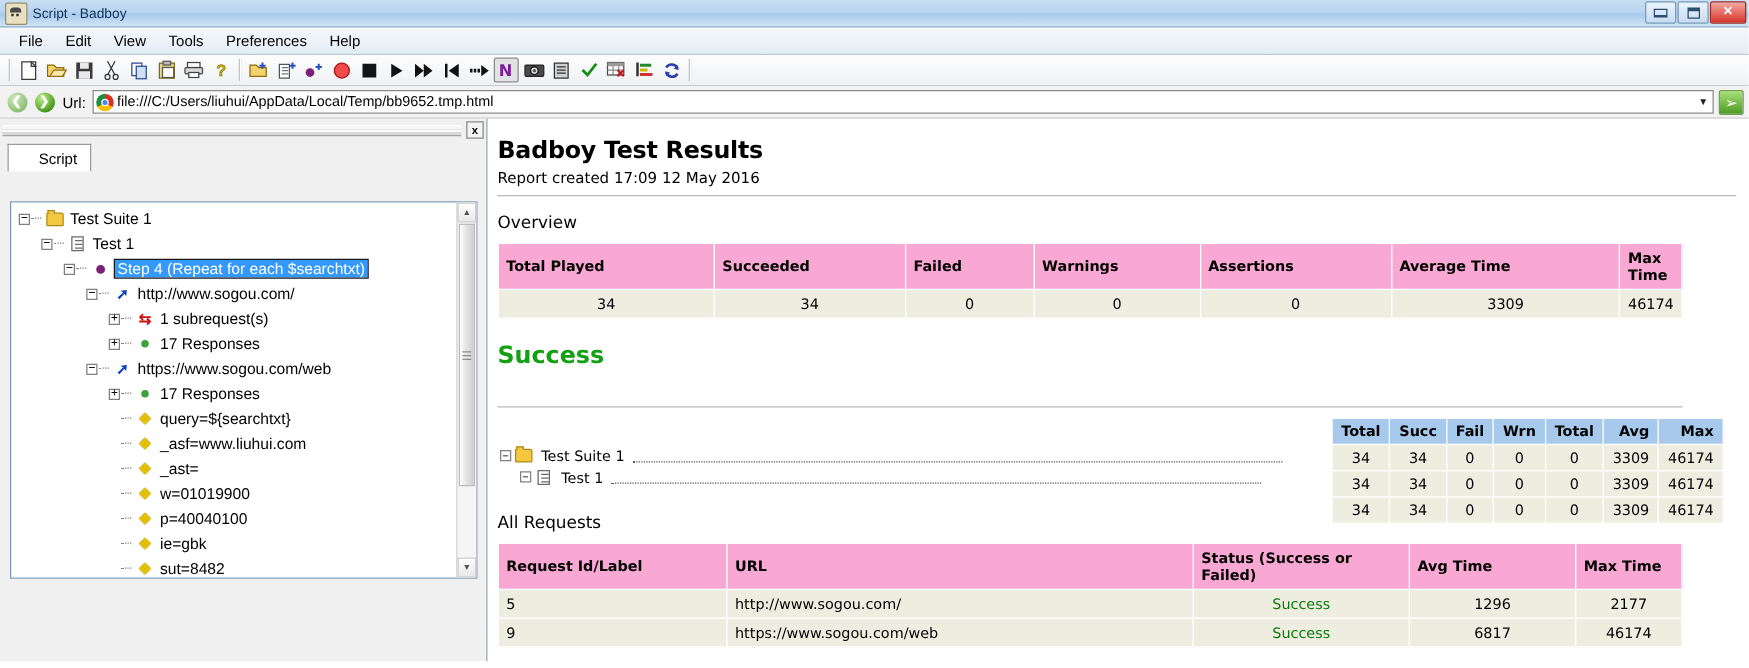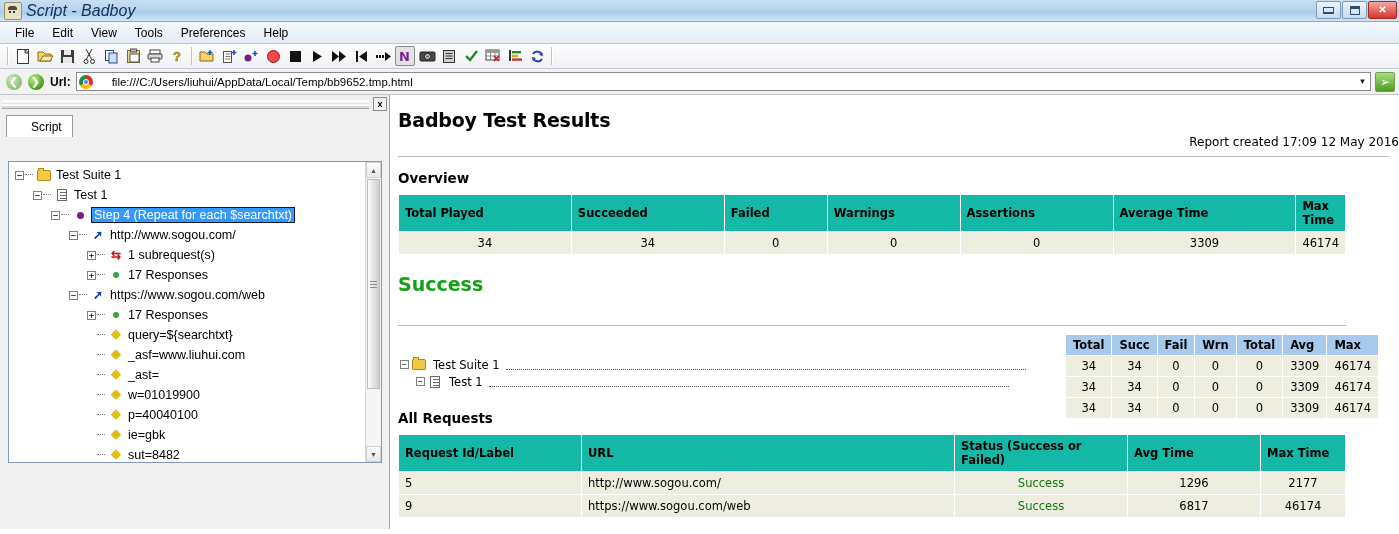--- a/index.html
+++ b/index.html
@@ -21,21 +21,21 @@
     background:#e8e0c0;border:1px solid #9a8f6a;position:relative;flex:0 0 auto;
   }
   #titlebar .app-icon:before{
     content:"";position:absolute;left:3px;top:3px;width:9px;height:4px;
     background:#4a4a4a;border-radius:3px 3px 0 0;
   }
   #titlebar .app-icon:after{
     content:"";position:absolute;left:4px;top:8px;width:2px;height:2px;
     background:#333;box-shadow:4px 0 0 #333;
   }
-  #titlebar .title-text{font-size:16px;color:#10305a;font-style:italic;}
+  #titlebar .title-text{font-size:11px;color:#10305a;}
   .win-btns{position:absolute;right:2px;top:1px;display:flex;gap:1px;}
   .win-btn{
     width:25px;height:18px;border:1px solid #7e9db8;border-radius:2px;
     background:linear-gradient(to bottom,#eaf3fb,#c6dcf0);
     display:flex;align-items:center;justify-content:center;box-sizing:border-box;
   }
   .win-btn.close{background:linear-gradient(to bottom,#f2a9a0,#d9332a);border-color:#9e2b23;width:29px;}
   .win-btn .gl{display:block;color:#15314f;font-size:10px;line-height:10px;}
   .win-btn.close .gl{color:#fff;font-weight:bold;}
   .mini-box{width:11px;height:7px;border:1px solid #2b4d70;border-bottom-width:2px;box-sizing:border-box;}
@@ -77,24 +77,24 @@
     border-bottom:1px solid #c6c6c6;padding:0 4px;box-sizing:border-box;
   }
   .navbtn{width:19px;height:19px;margin-right:3px;display:flex;align-items:center;justify-content:center;}
   .circ{
     width:16px;height:16px;border-radius:50%;
     background:radial-gradient(circle at 35% 30%,#bdf08a,#4a9a1f 70%,#2e6d12);
     display:flex;align-items:center;justify-content:center;
     color:#fff;font-size:10px;line-height:10px;font-weight:bold;
   }
   .circ.dim{background:radial-gradient(circle at 35% 30%,#cfe8b8,#8fbf7a 70%,#6d9a5c);}
-  #urlbar .url-label{font-size:12px;margin:0 5px 0 2px;font-weight:bold;}
+  #urlbar .url-label{font-size:12px;margin:0 5px 0 2px;}
   #urlcombo{
     flex:1;height:19px;background:#fff;border:1px solid #8a8a8a;
-    display:flex;align-items:center;box-sizing:border-box;position:relative;gap:16px;
+    display:flex;align-items:center;box-sizing:border-box;position:relative;
   }
   .chrome-ico{
     width:14px;height:14px;border-radius:50%;margin:0 3px 0 2px;flex:0 0 auto;
     background:conic-gradient(#d93025 0deg 120deg,#fbbc04 120deg 240deg,#1e8e3e 240deg 360deg);
     position:relative;
   }
   .chrome-ico:after{
     content:"";position:absolute;left:4px;top:4px;width:6px;height:6px;border-radius:50%;
     background:#4285f4;border:1px solid #fff;box-sizing:border-box;
   }
@@ -172,39 +172,39 @@
     border:1px solid #bdbdbd;position:absolute;left:1px;box-sizing:border-box;
     display:flex;align-items:center;justify-content:center;
   }
   .sthumb .grp{width:7px;height:5px;border-top:1px solid #8d8d8d;border-bottom:1px solid #8d8d8d;
                position:relative;}
   .sthumb .grp:after{content:"";position:absolute;left:0;top:2px;width:7px;border-top:1px solid #8d8d8d;}
 
   
   #report{padding:14px 0 0 8px;box-sizing:border-box;font-family:"DejaVu Sans",sans-serif;}
   #report h1{font-size:19px;margin:0 0 4px 0;font-weight:bold;letter-spacing:-0.2px;}
-  #report .sub{font-size:12px;margin-bottom:7px;text-align:right;}
+  #report .sub{font-size:12px;margin-bottom:7px;}
   #report hr{border:none;border-top:1px solid #b9b9b9;margin:0 10px 0 0;}
-  #report h2{font-size:13.5px;margin:13px 0 8px 0;font-weight:bold;}
+  #report h2{font-size:13.5px;margin:13px 0 8px 0;font-weight:normal;}
   #report h2.success{color:#13a113;font-size:19px;font-weight:bold;margin:18px 0 30px 0;}
   table.rt{border-collapse:collapse;width:948px;font-size:11.5px;}
   table.rt th{
-    background:#14b8a6;text-align:left;padding:4px 6px;font-weight:bold;font-size:11.5px;
+    background:#f9a8d4;text-align:left;padding:4px 6px;font-weight:bold;font-size:11.5px;
     border:1px solid #fff;color:#000;
   }
   table.rt td{
     background:#edeee0;text-align:center;padding:4px 6px;border:1px solid #fff;
   }
   table.rt td.l{text-align:left;}
   .ok{color:#0b7a0b;}
   
   .succwrap{position:relative;margin-top:4px;}
   .succ-hr{border-top:1px solid #b9b9b9;width:948px;margin-bottom:8px;}
   table.succ{border-collapse:collapse;font-size:11.5px;position:absolute;right:20px;top:0;}
-  table.succ th{background:#a6c9ec;font-weight:bold;padding:3px 7px;border:1px solid #fff;text-align:left;margin-left:24px;}
+  table.succ th{background:#a6c9ec;font-weight:bold;padding:3px 7px;border:1px solid #fff;text-align:right;margin-left:24px;}
   table.succ td{background:#edeee0;padding:3px 7px;border:1px solid #fff;text-align:center;}
   .succ-rows{padding-top:22px;}
   .succ-row{height:17px;display:flex;align-items:center;font-size:11.5px;white-space:nowrap;}
   .leader{flex:0 0 auto;width:520px;border-bottom:1px dotted #555;margin-left:6px;height:9px;}
   .minibox{
     width:9px;height:9px;border:1px solid #808080;background:#fff;font-size:8px;line-height:7px;
     display:flex;align-items:center;justify-content:center;box-sizing:border-box;flex:0 0 auto;
     font-family:"DejaVu Sans Mono",monospace;
   }
 </style>

